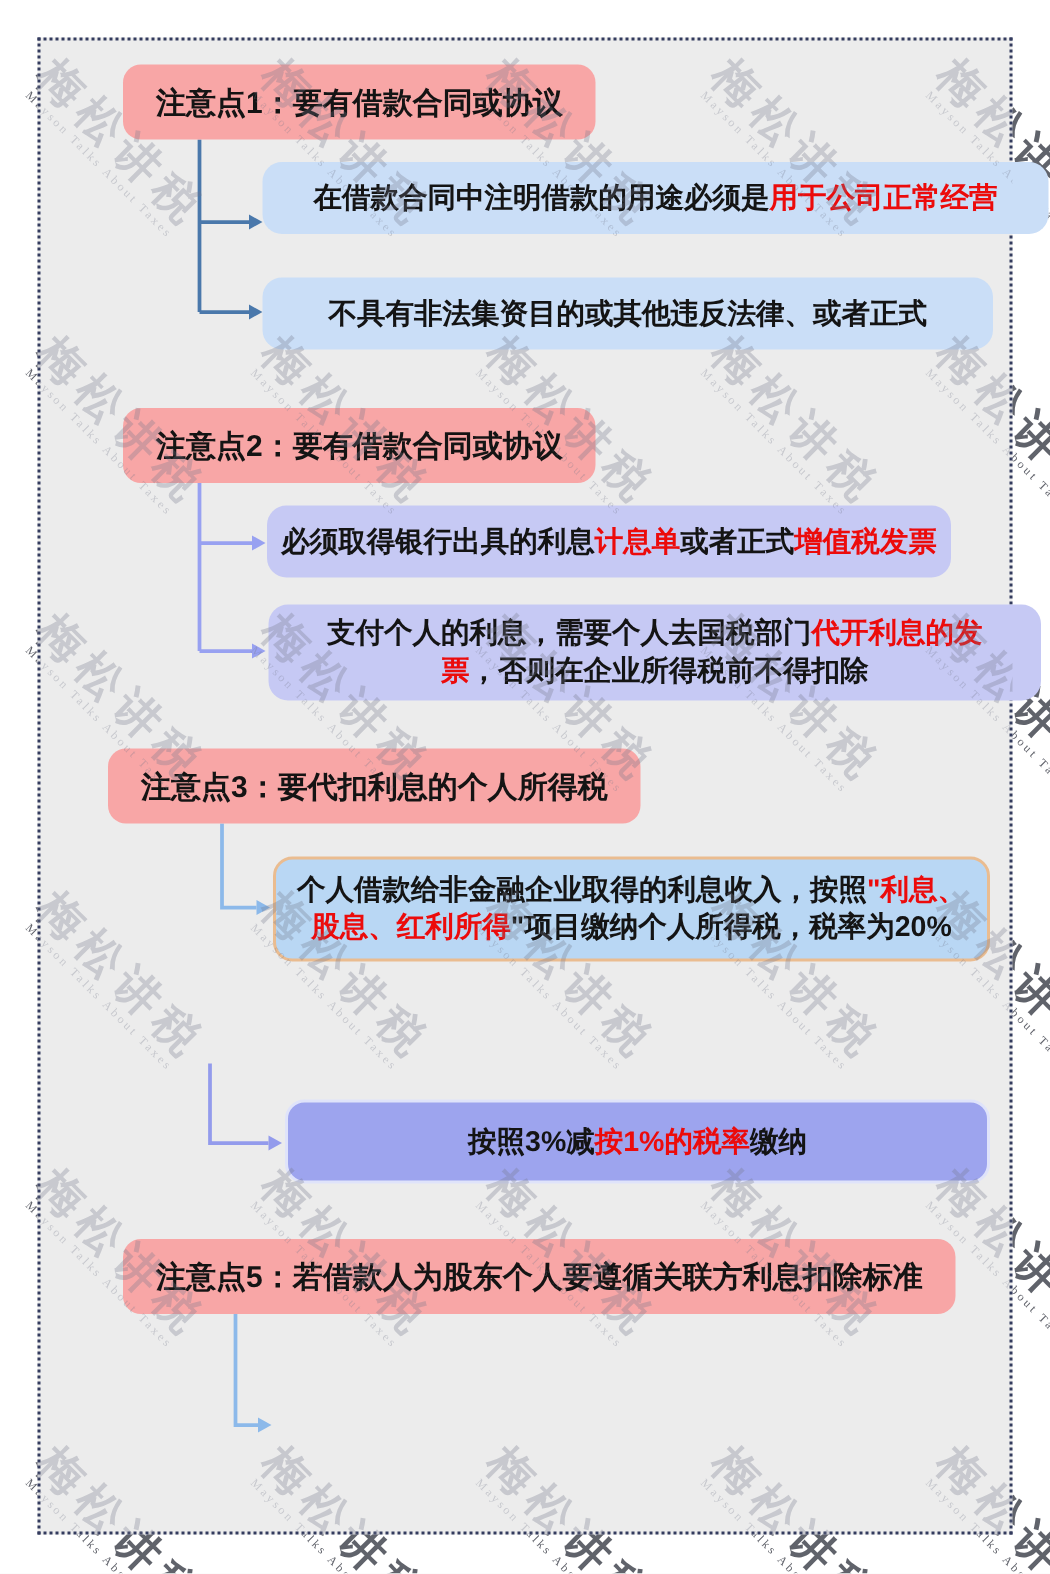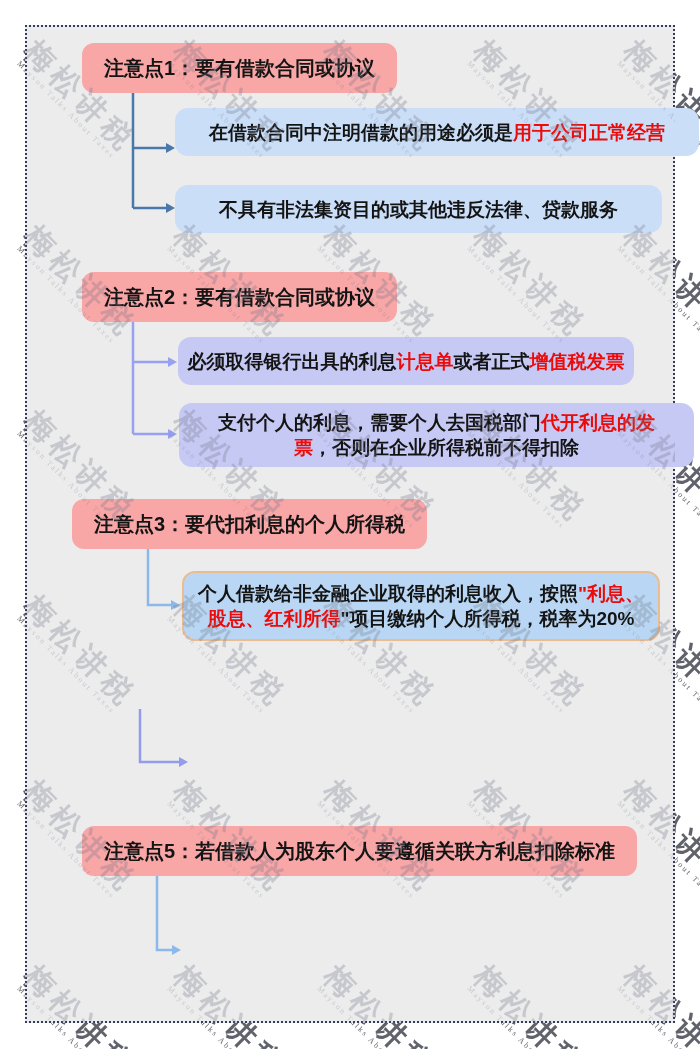--- a/index.html
+++ b/index.html
@@ -199,21 +199,21 @@
     </g>
   </svg>
 
   <div class="box pink-box" style="left:82px;top:43px">
     <span>注意点1：要有借款合同或协议</span>
   </div>
   <div class="box bbox c-s1" style="left:175px;top:108px;width:524px;height:48px">
     <div class="line"><span class="seg">在借款合同中注明借款的用途必须是</span><span class="seg red">用于公司正常经营</span></div>
   </div>
   <div class="box bbox c-s1" style="left:175px;top:185px;width:487px;height:48px">
-    <div class="line"><span class="seg">不具有非法集资目的或其他违反法律、贷款服务</span></div>
+    <div class="line"><span class="seg">不具有非法集资目的或其他违反法律、或者正式</span></div>
   </div>
 
   <div class="box pink-box" style="left:82px;top:272px">
     <span>注意点2：要有借款合同或协议</span>
   </div>
   <div class="box bbox c-s2" style="left:178px;top:337px;width:456px;height:48px">
     <div class="line"><span class="seg">必须取得银行出具的利息</span><span class="seg red">计息单</span><span class="seg">或者正式</span><span class="seg red">增值税发票</span></div>
   </div>
   <div class="box bbox c-s2" style="left:179px;top:403px;width:515px;height:64px">
     <div class="line"><span class="seg">支付个人的利息，需要个人去国税部门</span><span class="seg red">代开利息的发</span></div>
@@ -221,20 +221,23 @@
   </div>
 
   <div class="box pink-box" style="left:72px;top:499px">
     <span>注意点3：要代扣利息的个人所得税</span>
   </div>
   <div class="box bbox c-s3" style="left:182px;top:571px;width:478px;height:70px">
     <div class="line"><span class="seg">个人借款给非金融企业取得的利息收入，按照</span><span class="seg red">"利息、</span></div>
     <div class="line"><span class="seg red">股息、红利所得</span><span class="seg">"项目缴纳个人所得税，税率为20%</span></div>
   </div>
 
+  <div class="box bbox c-s4" style="left:190px;top:733px;width:470px;height:56px">
+    <div class="line"><span class="seg">按照3%减</span><span class="seg red">按1%的税率</span><span class="seg">缴纳</span></div>
+  </div>
 
   <div class="box pink-box" style="left:82px;top:826px">
     <span>注意点5：若借款人为股东个人要遵循关联方利息扣除标准</span>
   </div>
 
   <div class="wm-clip">
     <div class="wm-layer light" id="wm-light">
         <div class="wm" style="left: 40px; top: 35px;">
           <span class="wm-cn">梅松讲税</span>
           <span class="wm-en">Mayson Talks About Taxes</span>

